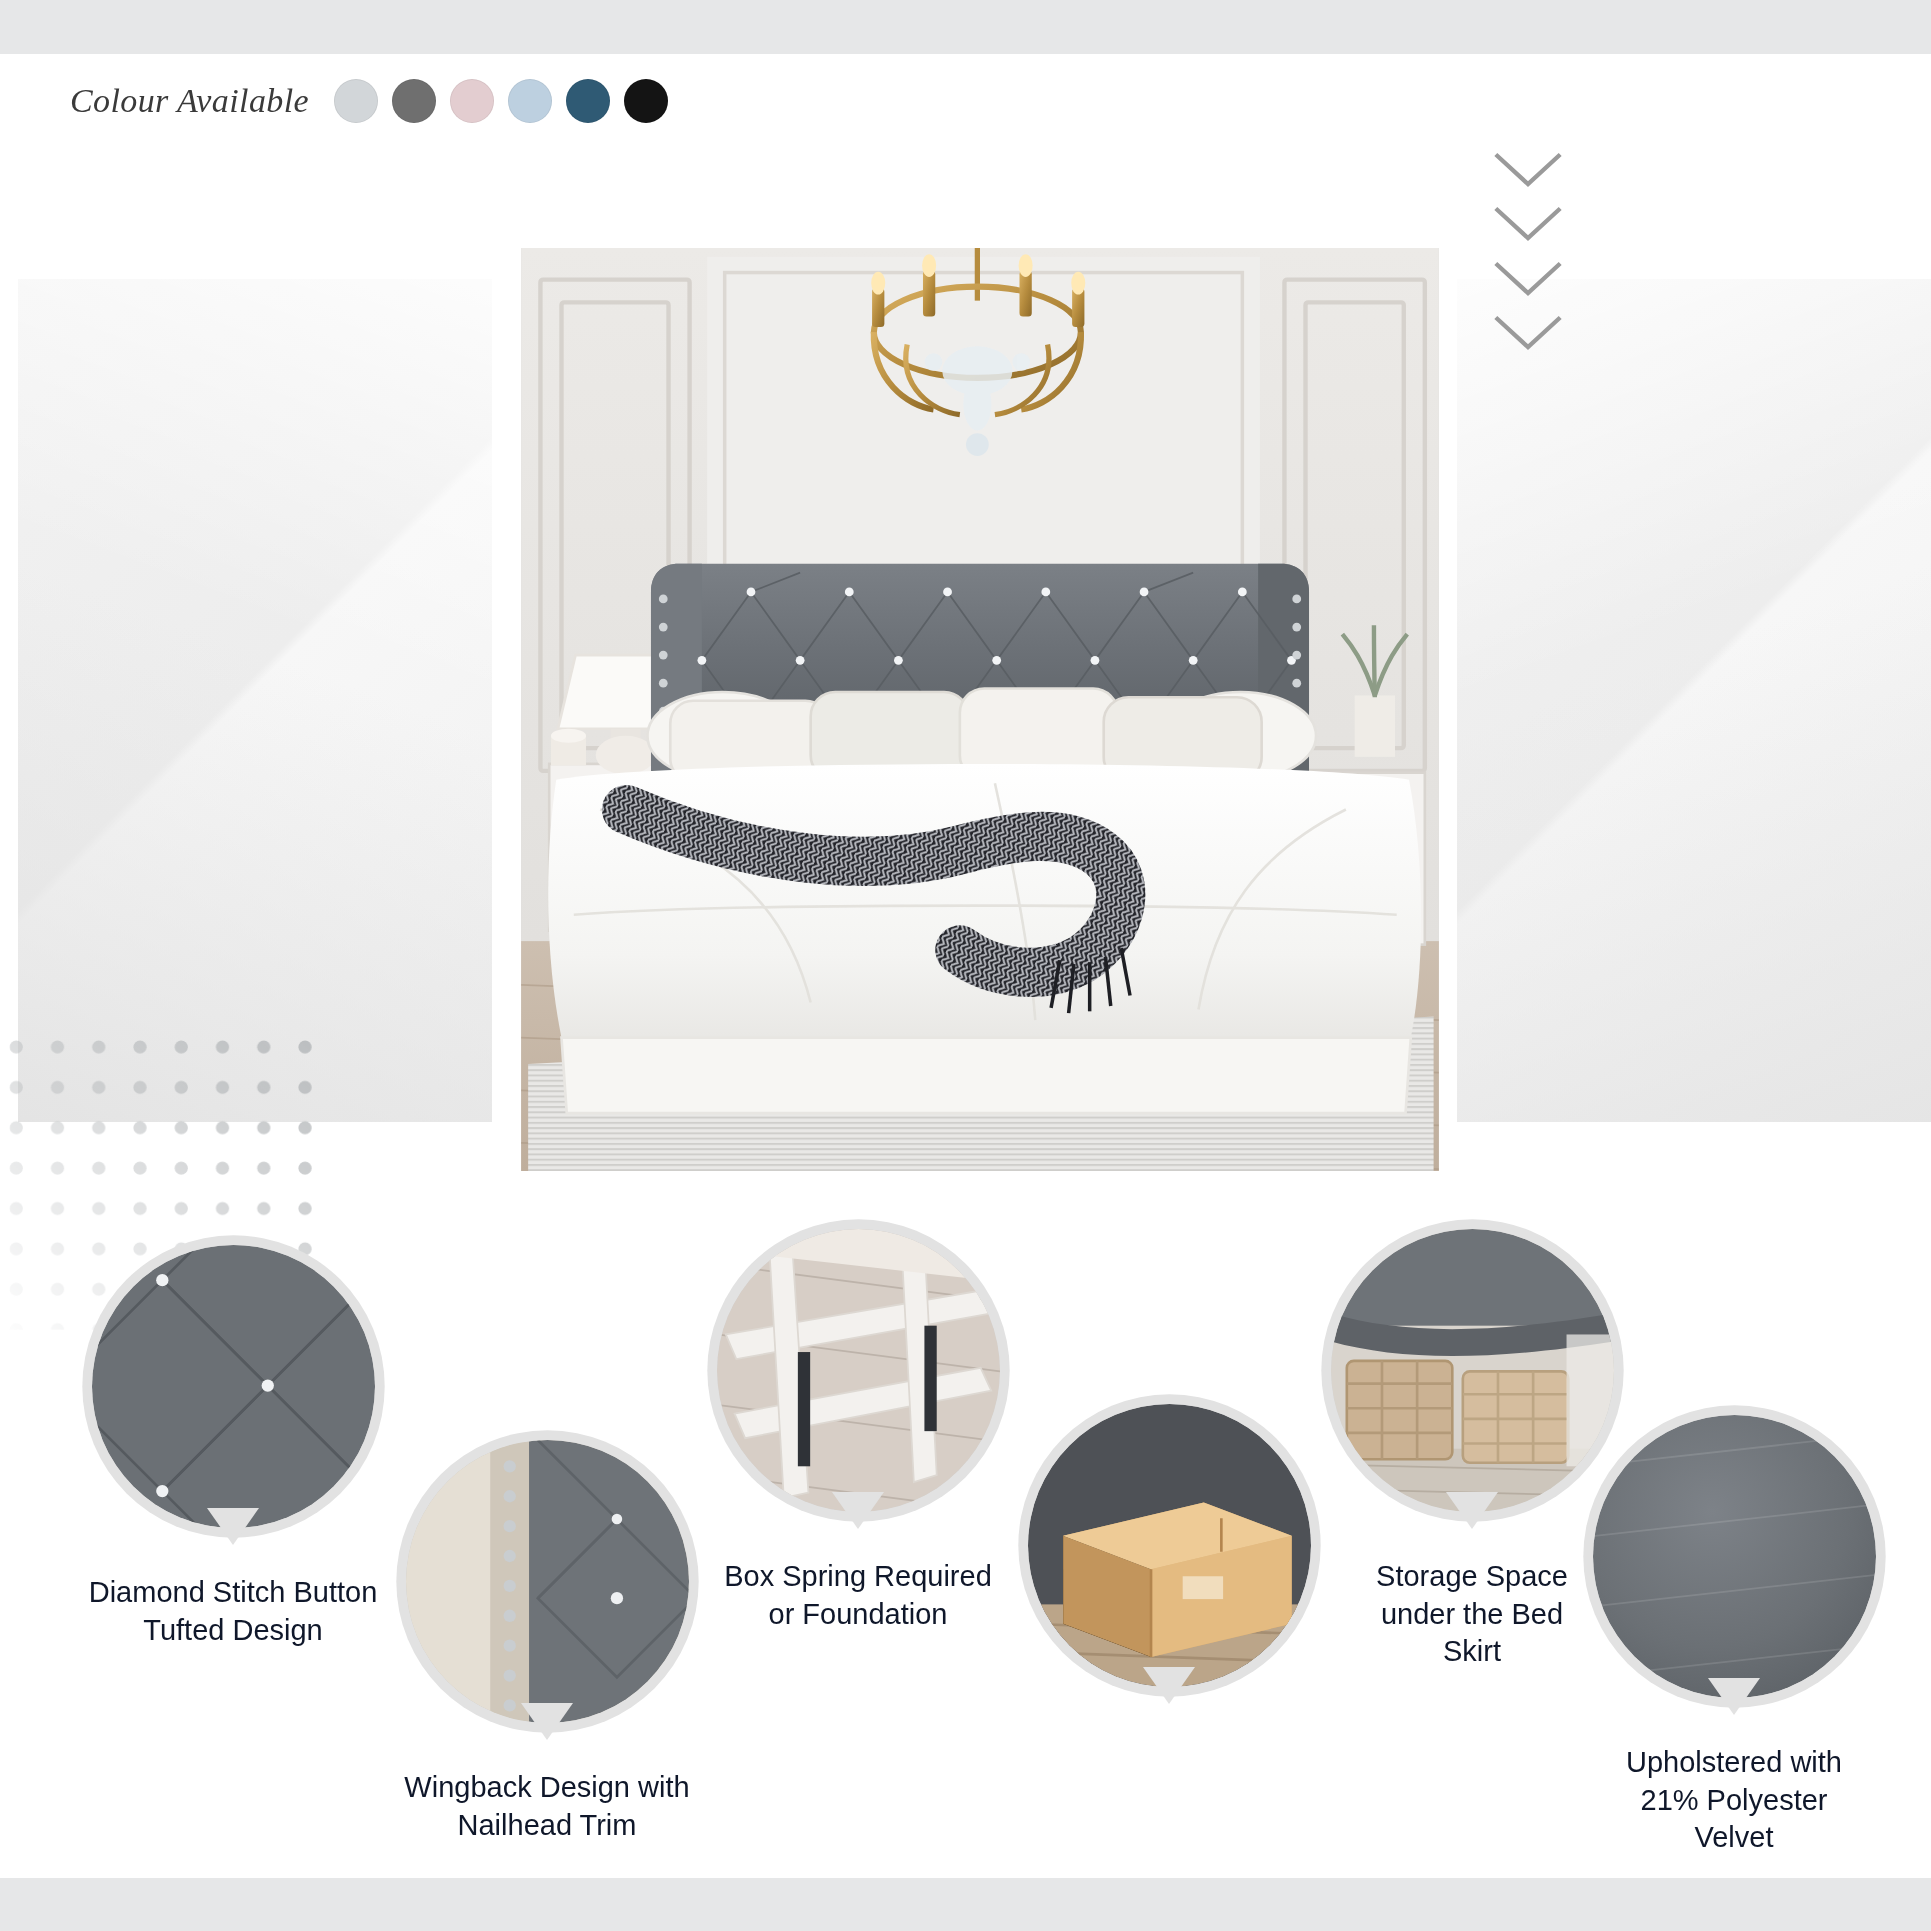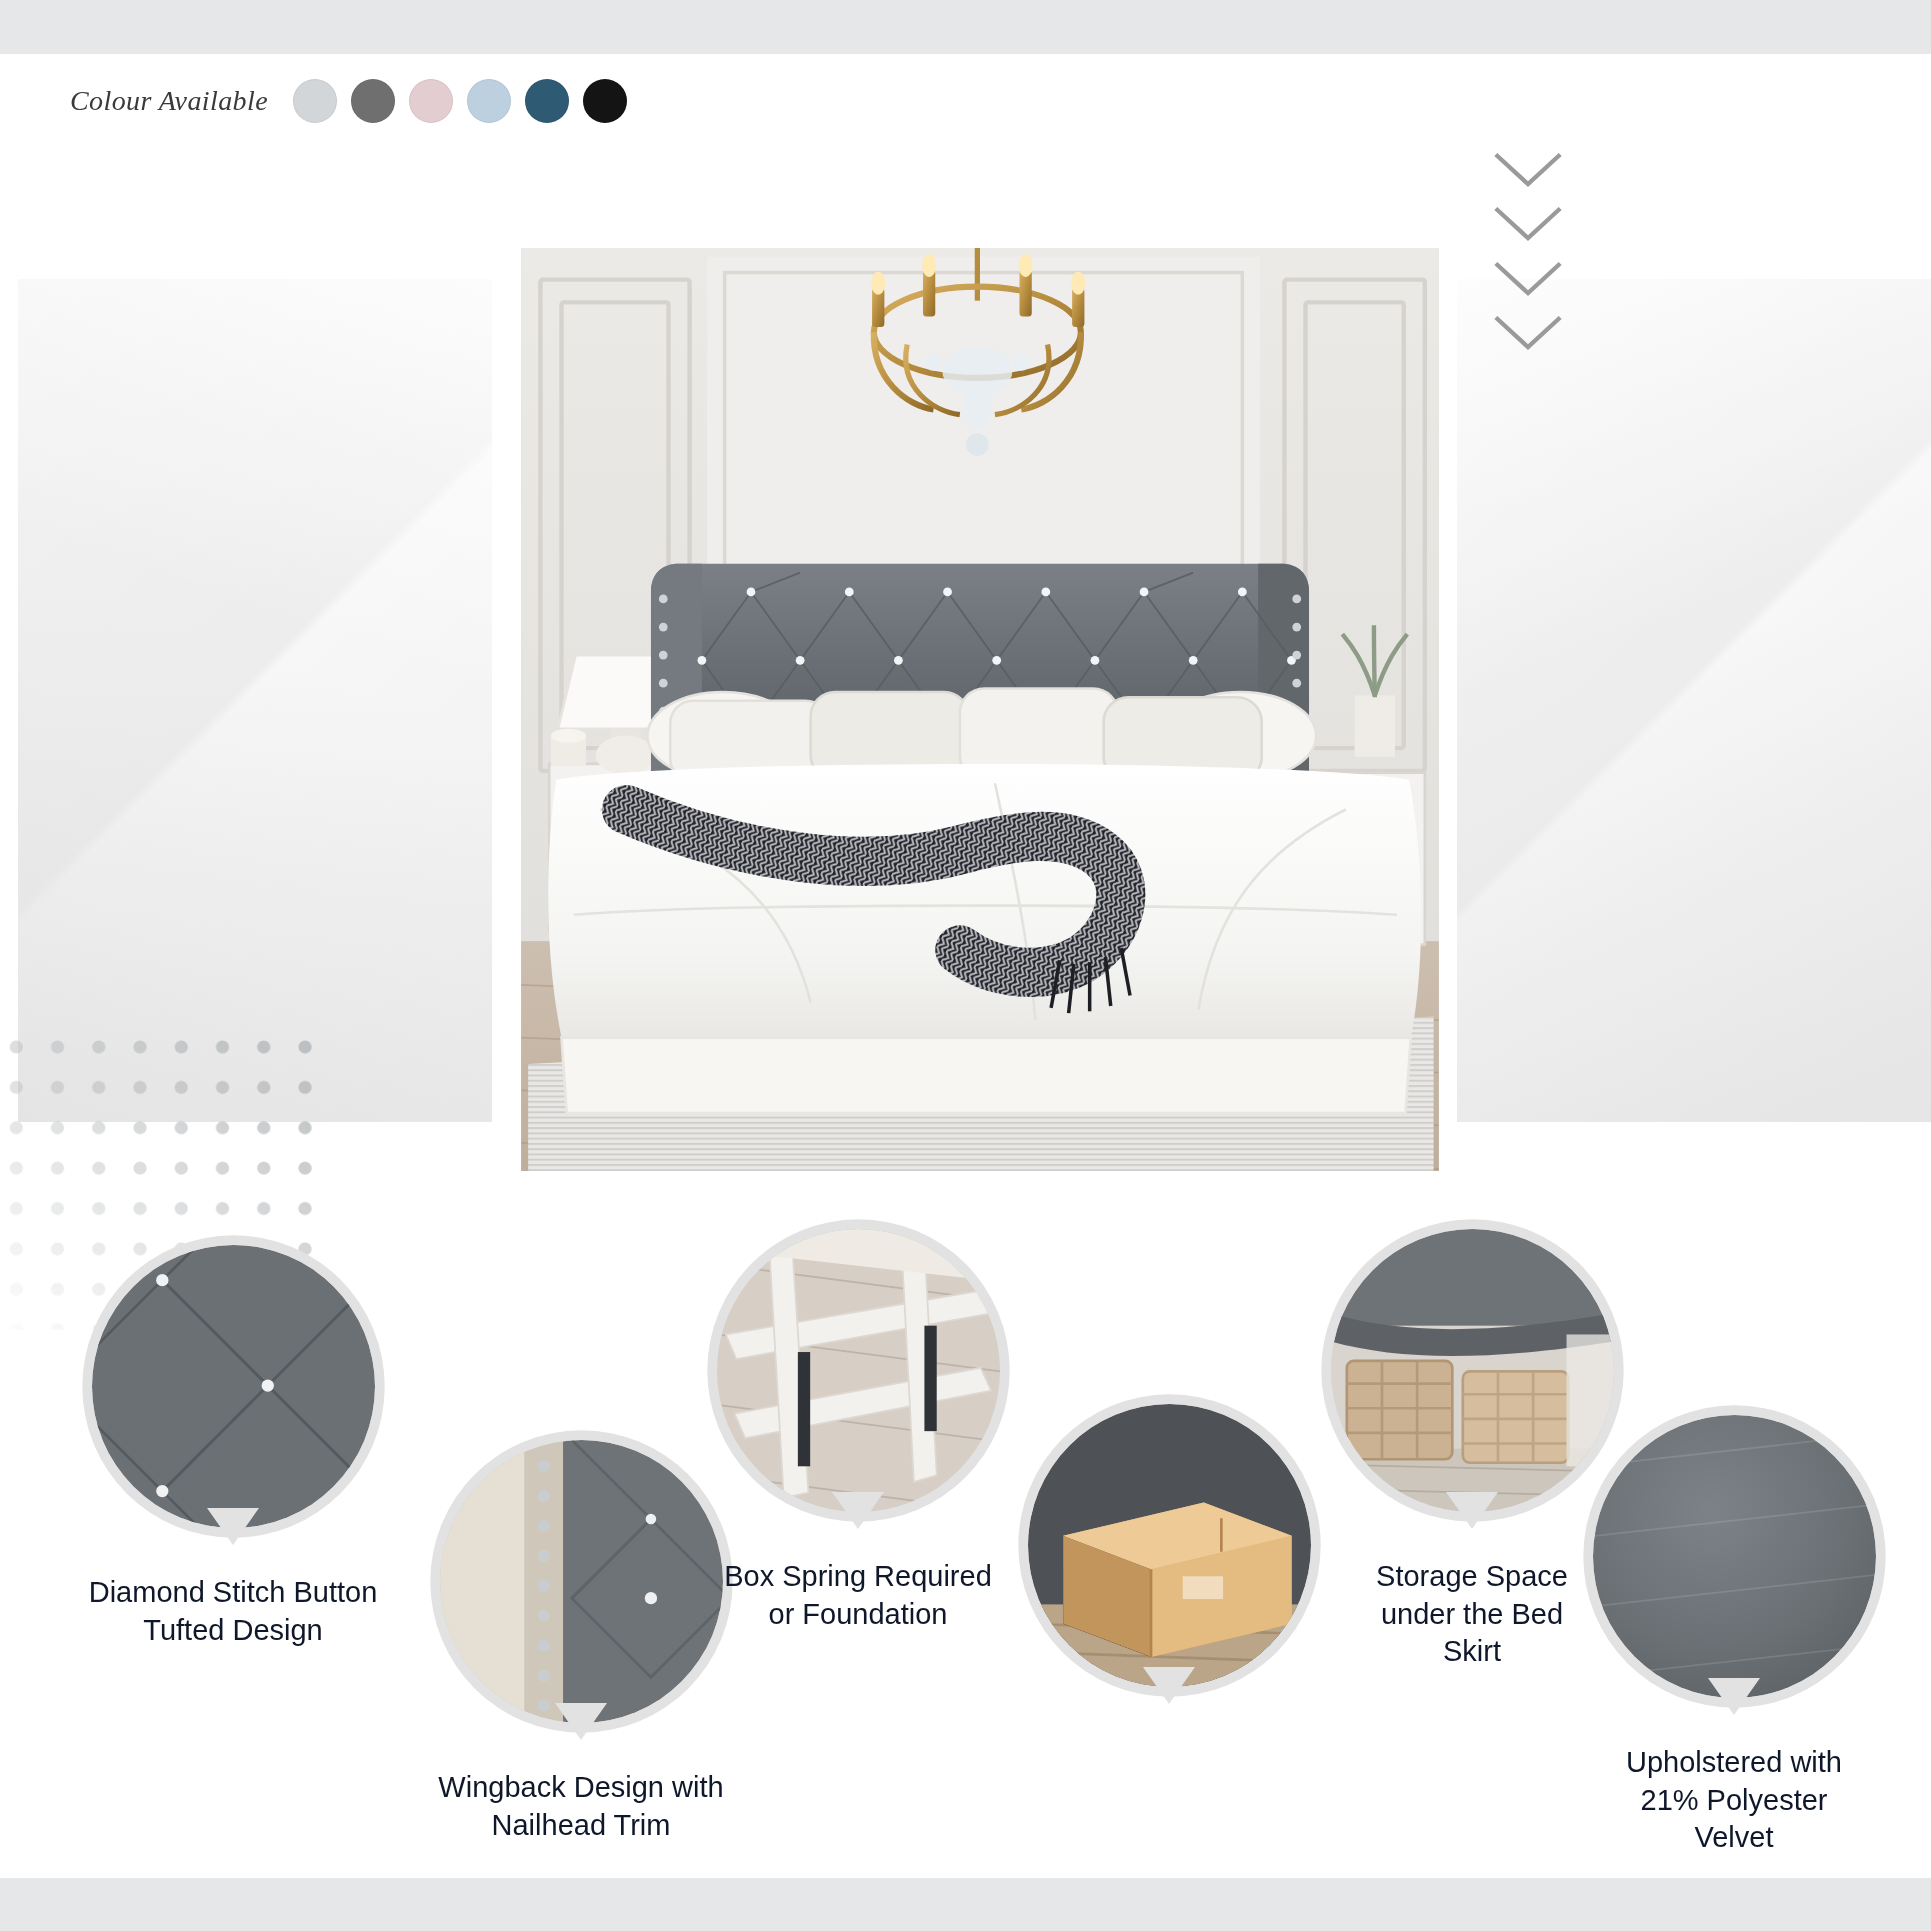--- a/index.html
+++ b/index.html
@@ -34,21 +34,21 @@
   .colour-row {
     position: absolute;
     left: 70px; top: 79px;
     display: flex;
     align-items: center;
     gap: 14px;
   }
   .colour-label {
     font-family: "Liberation Serif", serif;
     font-style: italic;
-    font-size: 28px;
+    font-size: 34px;
     color: #3a3a3a;
     letter-spacing: 0.4px;
     margin-right: 10.5px;
     white-space: nowrap;
   }
   .swatch {
     width: 44px; height: 44px;
     border-radius: 50%;
     box-shadow: 0 0 0 0.9px rgba(0,0,0,0.06) inset;
   }
@@ -436,21 +436,21 @@
         </g>
         <rect width="322" height="322" fill="url(#none)"></rect>
       </svg>
     </div>
   </div>
   <div class="pointer" style="top:263px;"></div>
   <div class="feat-caption">Diamond Stitch Button
 Tufted Design</div>
 </div>
 
-<div class="feature" style="left:436px; top:1440px;">
+<div class="feature" style="left:402px; top:1440px;">
   <div class="bubble">
     <div class="bubble-inner">
       <svg width="283" height="283" viewBox="0 0 322 322">
         <rect width="322" height="322" fill="#d9d2c6"></rect>
         <rect x="0" y="0" width="96" height="322" fill="#e5dfd4"></rect>
         <rect x="96" y="0" width="44" height="322" fill="#cfc7ba"></rect>
         <rect x="140" y="0" width="182" height="322" fill="#6e7378"></rect>
         <g stroke="#5e6368" stroke-width="3" fill="none">
           <path d="M150 180 L240 90 L330 180 L240 270 Z"></path>
           <path d="M150 0 L240 90 L150 180"></path>

